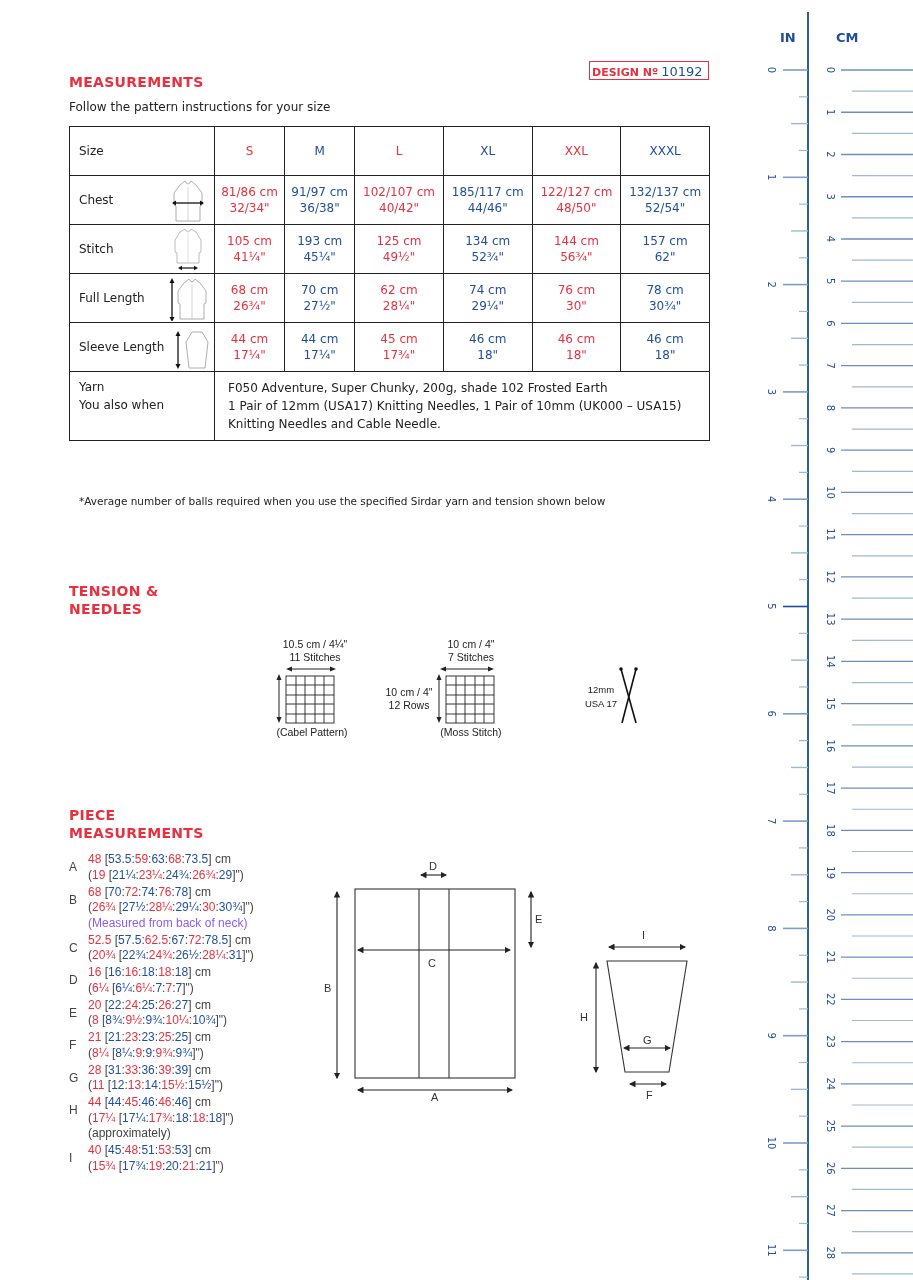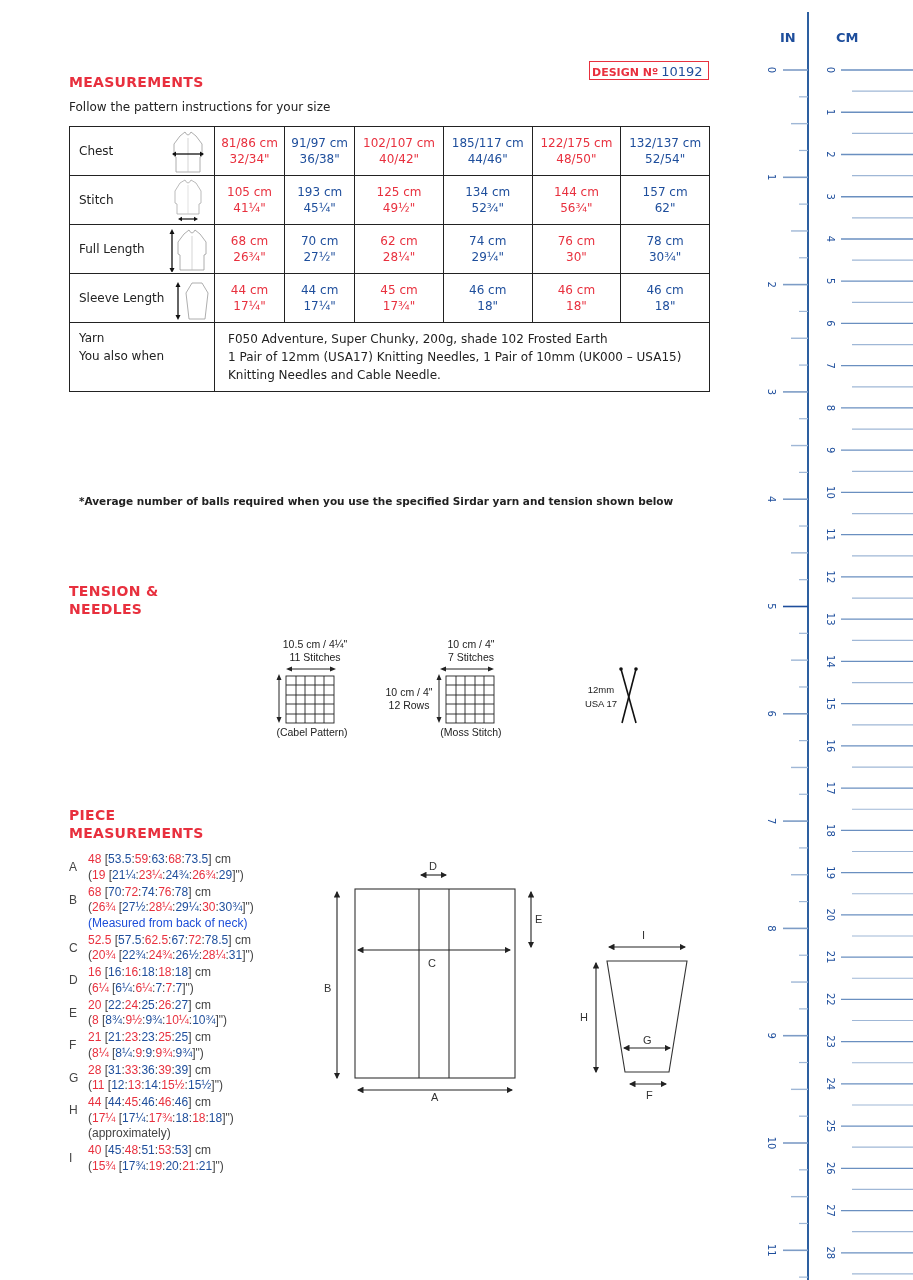--- a/index.html
+++ b/index.html
@@ -10,39 +10,48 @@
   .design-no{position:absolute;left:589px;top:61px;width:120px;height:19px;border:1px solid #e8303e;font-size:12px;line-height:19px;padding-left:2px;box-sizing:border-box;}
   .design-no .lbl{color:#e8303e;font-weight:bold;font-size:11px;}
   .design-no .num{color:#1e4e9c;font-size:13px;margin-left:3px;}
   .subtitle{position:absolute;left:69px;top:100px;font-size:12px;}
   table.meas{position:absolute;left:69px;top:126px;width:641px;border-collapse:collapse;font-size:12px;}
   table.meas td{border:1.5px solid #222;height:48px;text-align:center;vertical-align:middle;line-height:16px;padding:0;}
   table.meas td.lab{text-align:left;padding-left:9px;width:135px;position:relative;}
   table.meas tr.yarnrow td{height:62px;}
   table.meas td.yarninfo{text-align:left;padding-left:13px;line-height:18px;}
   .lab .ico{position:absolute;right:6px;top:3px;width:40px;height:44px;}
-  .footnote{position:absolute;left:79px;top:495px;font-size:10.5px;font-weight:bold;}
+  .footnote{position:absolute;left:79px;top:495px;font-size:10.5px;}
   .tension{position:absolute;font-family:"Liberation Sans",sans-serif;font-size:10.5px;text-align:center;color:#222;}
   .piece-list{position:absolute;left:69px;top:852px;font-family:"Liberation Sans",sans-serif;font-size:12px;line-height:15.5px;}
   .piece{position:relative;padding-left:19px;margin-bottom:1.5px;}
   .piece .letter{position:absolute;left:0;top:8px;color:#444;}
   .diag-label{position:absolute;font-family:"Liberation Sans",sans-serif;font-size:11px;color:#333;}
   .ruler-title{position:absolute;top:30px;color:#1e4e9c;font-weight:bold;font-size:13px;}
 </style>
 </head>
 <body>
 
 <div class="section-title" style="top:73px;">MEASUREMENTS</div>
 <div class="design-no">
   <span class="lbl">DESIGN Nº</span><span class="num">10192</span>
 </div>
 <div class="subtitle">Follow the pattern instructions for your size</div>
 
 <table class="meas">
   <tbody>
+      <tr>
+    <td class="lab">Size</td>
+    <td class="red">S</td>
+    <td class="blue">M</td>
+    <td class="red">L</td>
+    <td class="blue">XL</td>
+    <td class="red">XXL</td>
+    <td class="blue">XXXL</td>
+  </tr>
 
   <tr>
     <td class="lab">
       <span>Chest</span>
       <svg class="ico" viewBox="0 0 40 44">
         <path d="M12 6 L17 2 Q20 8 23 2 L28 6 L34 14 L34 26 L32 27 L32 42 L8 42 L8 27 L6 26 L6 14 Z" fill="none" stroke="#999" stroke-width="0.8"></path>
         <line x1="20" y1="8" x2="20" y2="42" stroke="#bbb" stroke-width="0.6"></line>
         <line x1="5" y1="24" x2="35" y2="24" stroke="#111" stroke-width="1.3"></line>
         <path d="M4 24 L8 21.5 L8 26.5Z M36 24 L32 21.5 L32 26.5Z" fill="#111"></path>
       </svg>
@@ -57,21 +66,21 @@
         </td>
     <td class="red">
           <div>102/107 cm</div>
           <div>40/42"</div>
         </td>
     <td class="blue">
           <div>185/117 cm</div>
           <div>44/46"</div>
         </td>
     <td class="red">
-          <div>122/175 cm</div>
+          <div>122/127 cm</div>
           <div>48/50"</div>
         </td>
     <td class="blue">
           <div>132/137 cm</div>
           <div>52/54"</div>
         </td>
   </tr>
 
   <tr>
     <td class="lab">
@@ -269,21 +278,21 @@
 <div class="piece-list" id="piece-list">
     <div class="piece">
       <span class="letter">A</span>
       <div><span style="color: rgb(232, 48, 62);">48</span><span style="color: rgb(68, 68, 68);"> [</span><span style="color: rgb(30, 78, 156);">53.5</span><span style="color: rgb(68, 68, 68);">:</span><span style="color: rgb(232, 48, 62);">59</span><span style="color: rgb(68, 68, 68);">:</span><span style="color: rgb(30, 78, 156);">63</span><span style="color: rgb(68, 68, 68);">:</span><span style="color: rgb(232, 48, 62);">68</span><span style="color: rgb(68, 68, 68);">:</span><span style="color: rgb(30, 78, 156);">73.5</span><span style="color: rgb(68, 68, 68);">]</span><span style="color: rgb(68, 68, 68);"> cm</span></div>
       <div><span style="color: rgb(68, 68, 68);">(</span><span style="color: rgb(232, 48, 62);">19</span><span style="color: rgb(68, 68, 68);"> [</span><span style="color: rgb(30, 78, 156);">21¼</span><span style="color: rgb(68, 68, 68);">:</span><span style="color: rgb(232, 48, 62);">23¼</span><span style="color: rgb(68, 68, 68);">:</span><span style="color: rgb(30, 78, 156);">24¾</span><span style="color: rgb(68, 68, 68);">:</span><span style="color: rgb(232, 48, 62);">26¾</span><span style="color: rgb(68, 68, 68);">:</span><span style="color: rgb(30, 78, 156);">29</span><span style="color: rgb(68, 68, 68);">]")</span></div>
     </div>
     <div class="piece">
       <span class="letter">B</span>
       <div><span style="color: rgb(232, 48, 62);">68</span><span style="color: rgb(68, 68, 68);"> [</span><span style="color: rgb(30, 78, 156);">70</span><span style="color: rgb(68, 68, 68);">:</span><span style="color: rgb(232, 48, 62);">72</span><span style="color: rgb(68, 68, 68);">:</span><span style="color: rgb(30, 78, 156);">74</span><span style="color: rgb(68, 68, 68);">:</span><span style="color: rgb(232, 48, 62);">76</span><span style="color: rgb(68, 68, 68);">:</span><span style="color: rgb(30, 78, 156);">78</span><span style="color: rgb(68, 68, 68);">]</span><span style="color: rgb(68, 68, 68);"> cm</span></div>
       <div><span style="color: rgb(68, 68, 68);">(</span><span style="color: rgb(232, 48, 62);">26¾</span><span style="color: rgb(68, 68, 68);"> [</span><span style="color: rgb(30, 78, 156);">27½</span><span style="color: rgb(68, 68, 68);">:</span><span style="color: rgb(232, 48, 62);">28¼</span><span style="color: rgb(68, 68, 68);">:</span><span style="color: rgb(30, 78, 156);">29¼</span><span style="color: rgb(68, 68, 68);">:</span><span style="color: rgb(232, 48, 62);">30</span><span style="color: rgb(68, 68, 68);">:</span><span style="color: rgb(30, 78, 156);">30¾</span><span style="color: rgb(68, 68, 68);">]")</span></div>
-      <div style="color: #1d4ed8;">(Measured from back of neck)</div>
+      <div style="color: #8b5cf6;">(Measured from back of neck)</div>
     </div>
     <div class="piece">
       <span class="letter">C</span>
       <div><span style="color: rgb(232, 48, 62);">52.5</span><span style="color: rgb(68, 68, 68);"> [</span><span style="color: rgb(30, 78, 156);">57.5</span><span style="color: rgb(68, 68, 68);">:</span><span style="color: rgb(232, 48, 62);">62.5</span><span style="color: rgb(68, 68, 68);">:</span><span style="color: rgb(30, 78, 156);">67</span><span style="color: rgb(68, 68, 68);">:</span><span style="color: rgb(232, 48, 62);">72</span><span style="color: rgb(68, 68, 68);">:</span><span style="color: rgb(30, 78, 156);">78.5</span><span style="color: rgb(68, 68, 68);">]</span><span style="color: rgb(68, 68, 68);"> cm</span></div>
       <div><span style="color: rgb(68, 68, 68);">(</span><span style="color: rgb(232, 48, 62);">20¾</span><span style="color: rgb(68, 68, 68);"> [</span><span style="color: rgb(30, 78, 156);">22¾</span><span style="color: rgb(68, 68, 68);">:</span><span style="color: rgb(232, 48, 62);">24¾</span><span style="color: rgb(68, 68, 68);">:</span><span style="color: rgb(30, 78, 156);">26½</span><span style="color: rgb(68, 68, 68);">:</span><span style="color: rgb(232, 48, 62);">28¼</span><span style="color: rgb(68, 68, 68);">:</span><span style="color: rgb(30, 78, 156);">31</span><span style="color: rgb(68, 68, 68);">]")</span></div>
     </div>
     <div class="piece">
       <span class="letter">D</span>
       <div><span style="color: rgb(232, 48, 62);">16</span><span style="color: rgb(68, 68, 68);"> [</span><span style="color: rgb(30, 78, 156);">16</span><span style="color: rgb(68, 68, 68);">:</span><span style="color: rgb(232, 48, 62);">16</span><span style="color: rgb(68, 68, 68);">:</span><span style="color: rgb(30, 78, 156);">18</span><span style="color: rgb(68, 68, 68);">:</span><span style="color: rgb(232, 48, 62);">18</span><span style="color: rgb(68, 68, 68);">:</span><span style="color: rgb(30, 78, 156);">18</span><span style="color: rgb(68, 68, 68);">]</span><span style="color: rgb(68, 68, 68);"> cm</span></div>
       <div><span style="color: rgb(68, 68, 68);">(</span><span style="color: rgb(232, 48, 62);">6¼</span><span style="color: rgb(68, 68, 68);"> [</span><span style="color: rgb(30, 78, 156);">6¼</span><span style="color: rgb(68, 68, 68);">:</span><span style="color: rgb(232, 48, 62);">6¼</span><span style="color: rgb(68, 68, 68);">:</span><span style="color: rgb(30, 78, 156);">7</span><span style="color: rgb(68, 68, 68);">:</span><span style="color: rgb(232, 48, 62);">7</span><span style="color: rgb(68, 68, 68);">:</span><span style="color: rgb(30, 78, 156);">7</span><span style="color: rgb(68, 68, 68);">]")</span></div>

